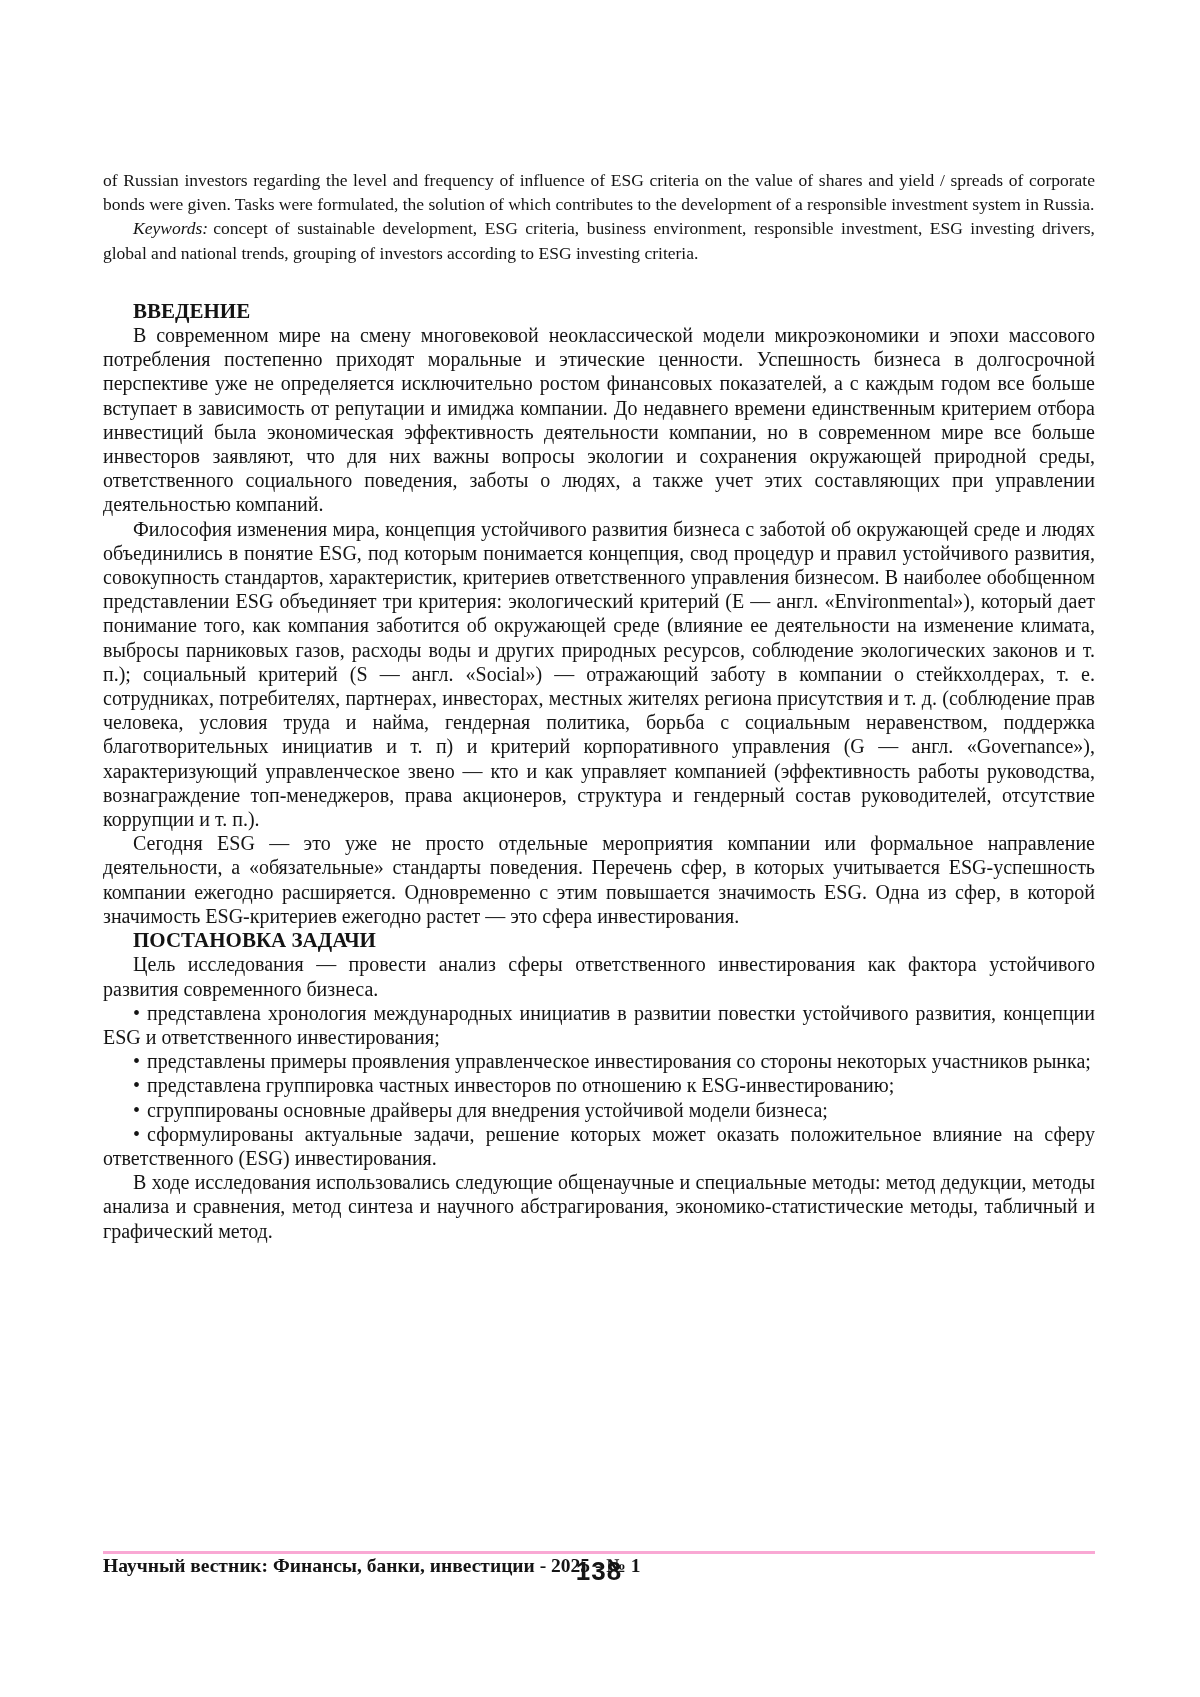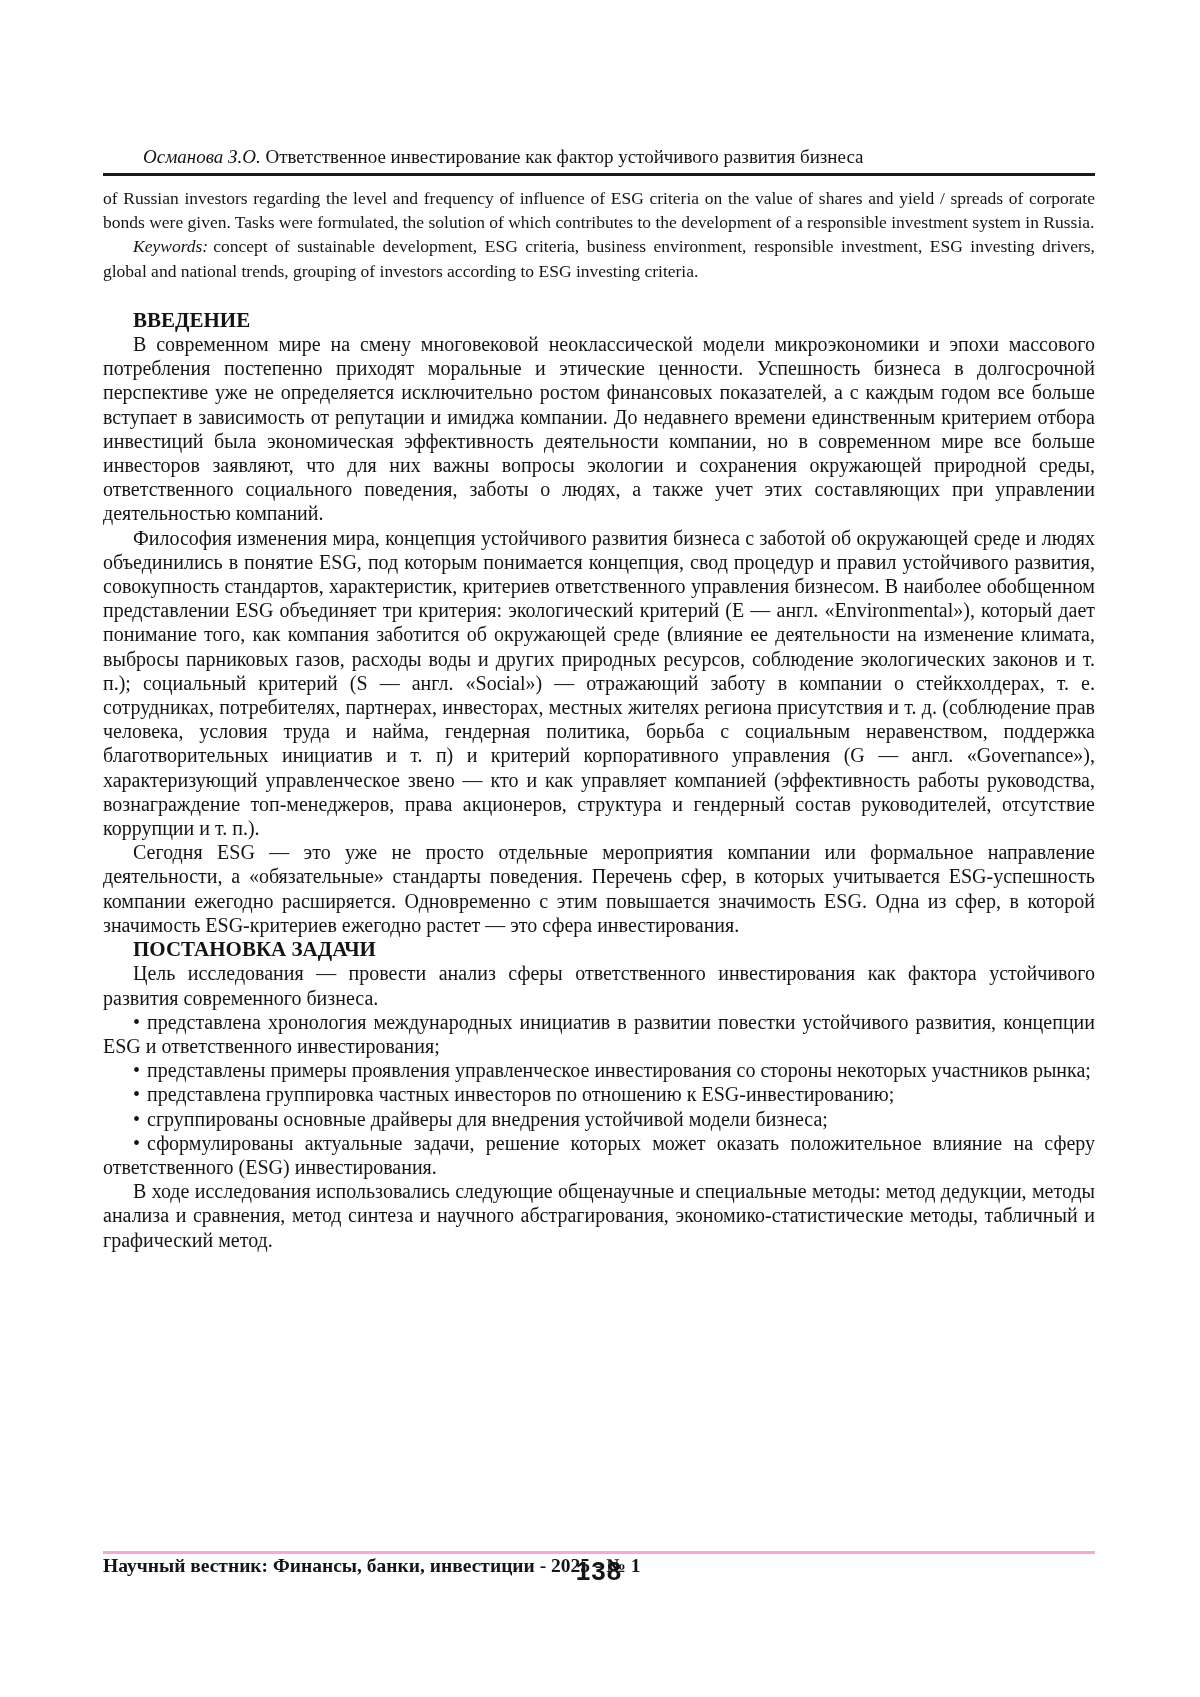--- a/index.html
+++ b/index.html
@@ -20,38 +20,38 @@
     padding: 0 0 6px 40px;
     border-bottom: 3px solid #1a1a1a;
     font-size: 19px;
     line-height: 21px;
     white-space: nowrap;
   }
   .hdr-author { font-style: italic; }
 
   .content {
     position: absolute;
-    left: 103px; top: 186px; width: 992px;
+    left: 103px; top: 168px; width: 992px;
     font-size: 20px;
     line-height: 24.2px;
     text-align: justify;
   }
   .content p { margin: 0; text-indent: 30px; }
   p.no-indent { text-indent: 0; }
   .abstract-block { font-size: 17.5px; }
   .kw-label { font-style: italic; padding-right: 5px; }
 
   .heading {
     font-weight: bold;
     font-size: 21px;
     text-indent: 30px;
     margin: 0;
     text-align: left;
   }
-  .heading.first { margin-top: 25px; }
+  .heading.first { margin-top: 34px; }
 
   .bullet-marker { padding-right: 7px; }
 
   .page-number {
     position: absolute;
     left: 103px; top: 1511px; width: 992px;
     text-align: center;
     font-family: "Liberation Sans", sans-serif;
     font-weight: bold;
     font-size: 26px;
@@ -66,24 +66,20 @@
     padding-top: 1px;
     font-weight: bold;
     font-size: 19.5px;
   }
 </style>
 </head>
 <body>
 
 <div class="page">
 
-  <div class="running-header">
-    <span class="hdr-author">Османова З.О.</span>
-    <span>Ответственное инвестирование как фактор устойчивого развития бизнеса</span>
-  </div>
 
   <div class="content">
 
     <p class="no-indent abstract-block">of Russian investors regarding the level and frequency of influence of ESG criteria on the value of shares and yield / spreads of corporate bonds were given. Tasks were formulated, the solution of which contributes to the development of a responsible investment system in Russia.</p>
 
     <p class="abstract-block"><span class="kw-label">Keywords:</span><span>concept of sustainable development, ESG criteria, business environment, responsible investment, ESG investing drivers, global and national trends, grouping of investors according to ESG investing criteria.</span></p>
 
     <h2 class="heading first">ВВЕДЕНИЕ</h2>
 
     <p>В современном мире на смену многовековой неоклассической модели микроэкономики и эпохи массового потребления постепенно приходят моральные и этические ценности. Успешность бизнеса в долгосрочной перспективе уже не определяется исключительно ростом финансовых показателей, а с каждым годом все больше вступает в зависимость от репутации и имиджа компании. До недавнего времени единственным критерием отбора инвестиций была экономическая эффективность деятельности компании, но в современном мире все больше инвесторов заявляют, что для них важны вопросы экологии и сохранения окружающей природной среды, ответственного социального поведения, заботы о людях, а также учет этих составляющих при управлении деятельностью компаний.</p>

